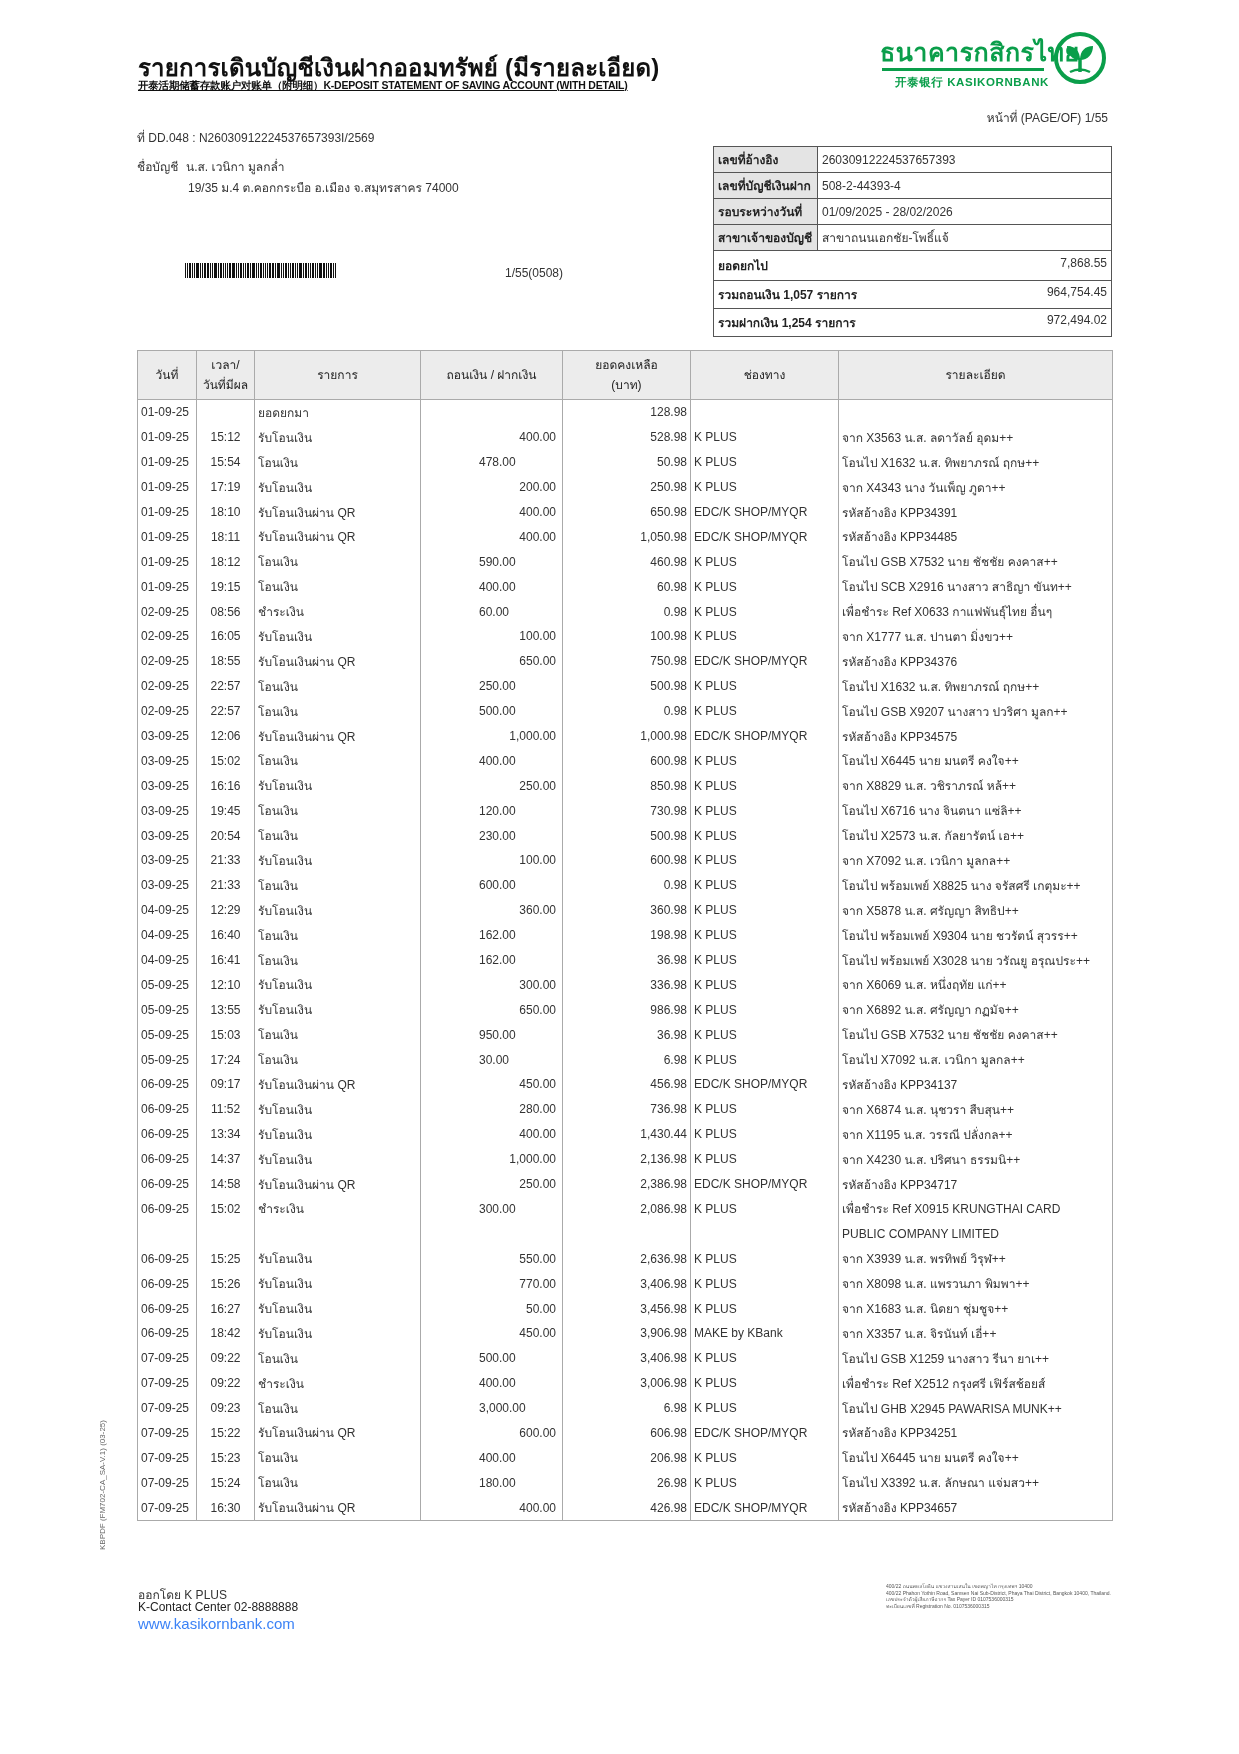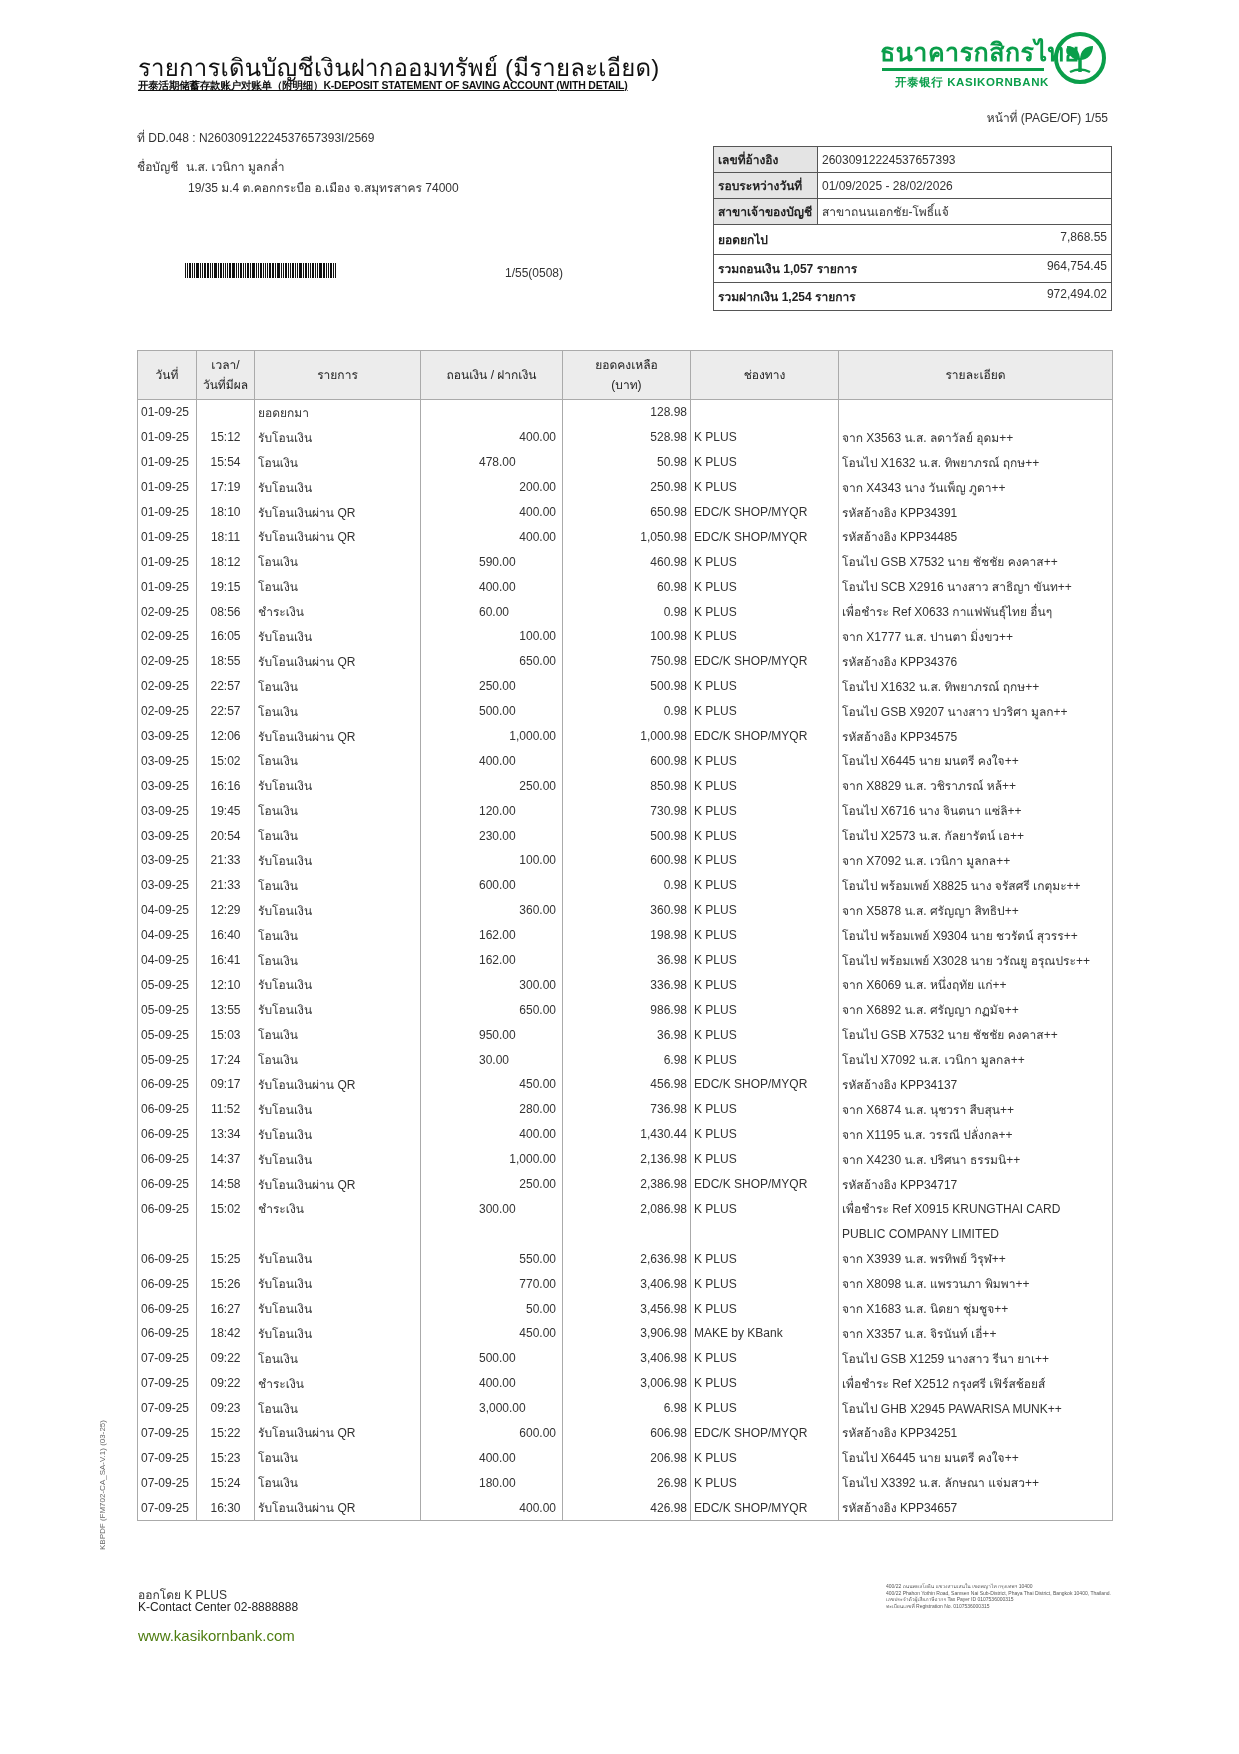--- a/index.html
+++ b/index.html
@@ -1,19 +1,19 @@
 <!DOCTYPE html>
 <html><head>
 <meta charset="utf-8">
 <style>
   html, body { margin:0; padding:0; background:#fff; }
   body { width:1239px; height:1754px; position:relative; overflow:hidden;
          font-family:"Liberation Sans", "DejaVu Sans", sans-serif; color:#222; }
   .abs { position:absolute; }
-  .title { left:138px; top:48px; font-size:24px; font-weight:normal; color:#111; letter-spacing:0.2px; }
+  .title { left:138px; top:48px; font-size:24px; font-weight:bold; color:#111; letter-spacing:0.2px; }
   .subtitle { left:138px; top:79px; font-size:10.5px; color:#111; font-weight:bold; letter-spacing:-0.2px;text-decoration:underline; }
   .logo { left:880px; top:28px; width:232px; height:76px; }
   .logo-th { position:absolute; left:0; top:4px; font-size:25px; font-weight:bold; color:#0a9e4a; letter-spacing:0.5px; }
   .logo-line { position:absolute; left:2px; top:40px; width:162px; height:3px; background:#0a9e4a; }
   .logo-en { position:absolute; left:2px; top:47px; font-size:11.5px; font-weight:bold; color:#0a9e4a; letter-spacing:0.6px;margin-left:13px; }
   .logo-circle { position:absolute; left:174px; top:4px; width:52px; height:52px; border:4px solid #0a9e4a; border-radius:50%; box-sizing:border-box; }
   .page-no { right:131px; top:108px; font-size:12px; color:#333; }
   .docref { left:137px; top:128px; font-size:12px; color:#333; }
   .acc-label { left:137px; top:157px; font-size:12px; color:#333; }
   .acc-name { left:186px; top:157px; font-size:12px; color:#333; }
@@ -32,21 +32,21 @@
   .main tbody tr:last-child td { border-bottom:1px solid #aaa; }
   .main td.c { text-align:center; }
   .main td.r { text-align:right; }
   .amt { position:relative; }
   .amt .w { position:absolute; left:58px; top:50%; transform:translateY(-50%); }
   .amt .d { position:absolute; right:6px; top:50%; transform:translateY(-50%); }
 
   .side { left:98px; top:1550px; font-size:8px; color:#666; transform:rotate(-90deg); transform-origin:left top; white-space:nowrap; }
   .footer1 { left:138px; top:1585px; font-size:12px; color:#333; }
   .footer2 { left:138px; top:1600px; font-size:12px; color:#222; }
-  .footer3 { left:138px; top:1615px; font-size:15px; color:#4d7c0f;margin-top:12px; }
+  .footer3 { left:138px; top:1615px; font-size:15px; color:#3b82f6; }
   .fine { left:886px; top:1583px; width:232px; font-size:5px; line-height:6.5px; color:#555; }
 </style>
 </head>
 <body>
 
 <div class="abs title">รายการเดินบัญชีเงินฝากออมทรัพย์ (มีรายละเอียด)</div>
 <div class="abs subtitle">开泰活期储蓄存款账户对账单（附明细）K-DEPOSIT STATEMENT OF SAVING ACCOUNT (WITH DETAIL)</div>
 
 <div class="abs logo">
   <div class="logo-th">ธนาคารกสิกรไทย</div>
@@ -132,20 +132,24 @@
     <span style="width: 1px;"></span>
     <span style="width: 1px;"></span>
   </div>
 <div class="abs copyno">1/55(0508)</div>
 
 <table class="abs summary">
   <tbody>
       <tr>
     <td class="lbl">เลขที่อ้างอิง</td>
     <td>26030912224537657393</td>
+  </tr>
+  <tr>
+    <td class="lbl">เลขที่บัญชีเงินฝาก</td>
+    <td>508-2-44393-4</td>
   </tr>
   <tr>
     <td class="lbl">รอบระหว่างวันที่</td>
     <td>01/09/2025 - 28/02/2026</td>
   </tr>
   <tr>
     <td class="lbl">สาขาเจ้าของบัญชี</td>
     <td>สาขาถนนเอกชัย-โพธิ์แจ้</td>
   </tr>
   <tr>

